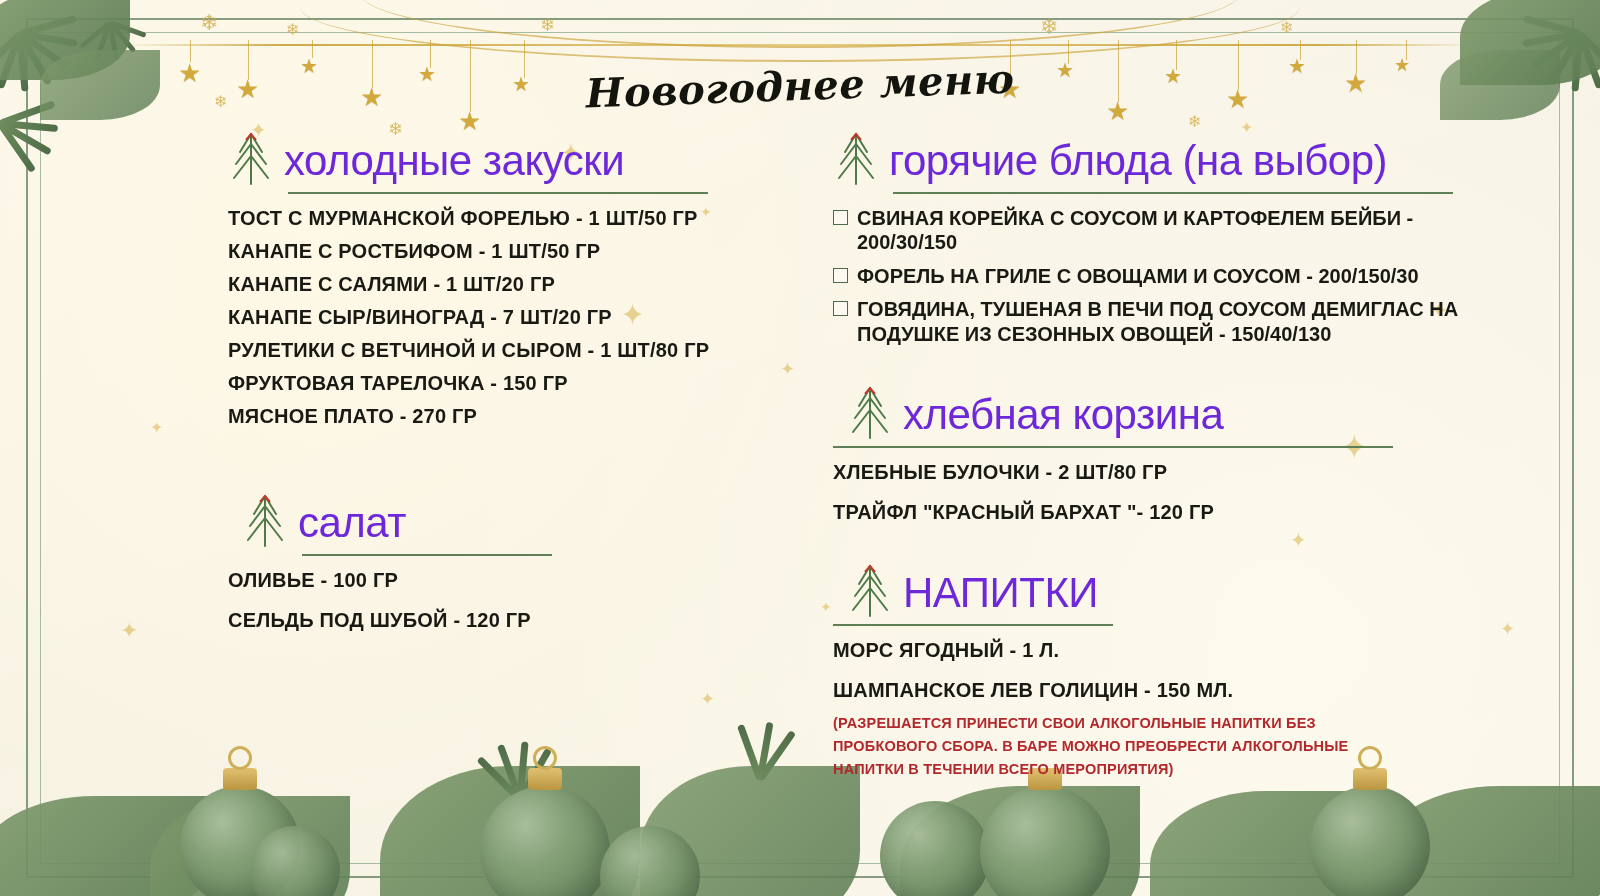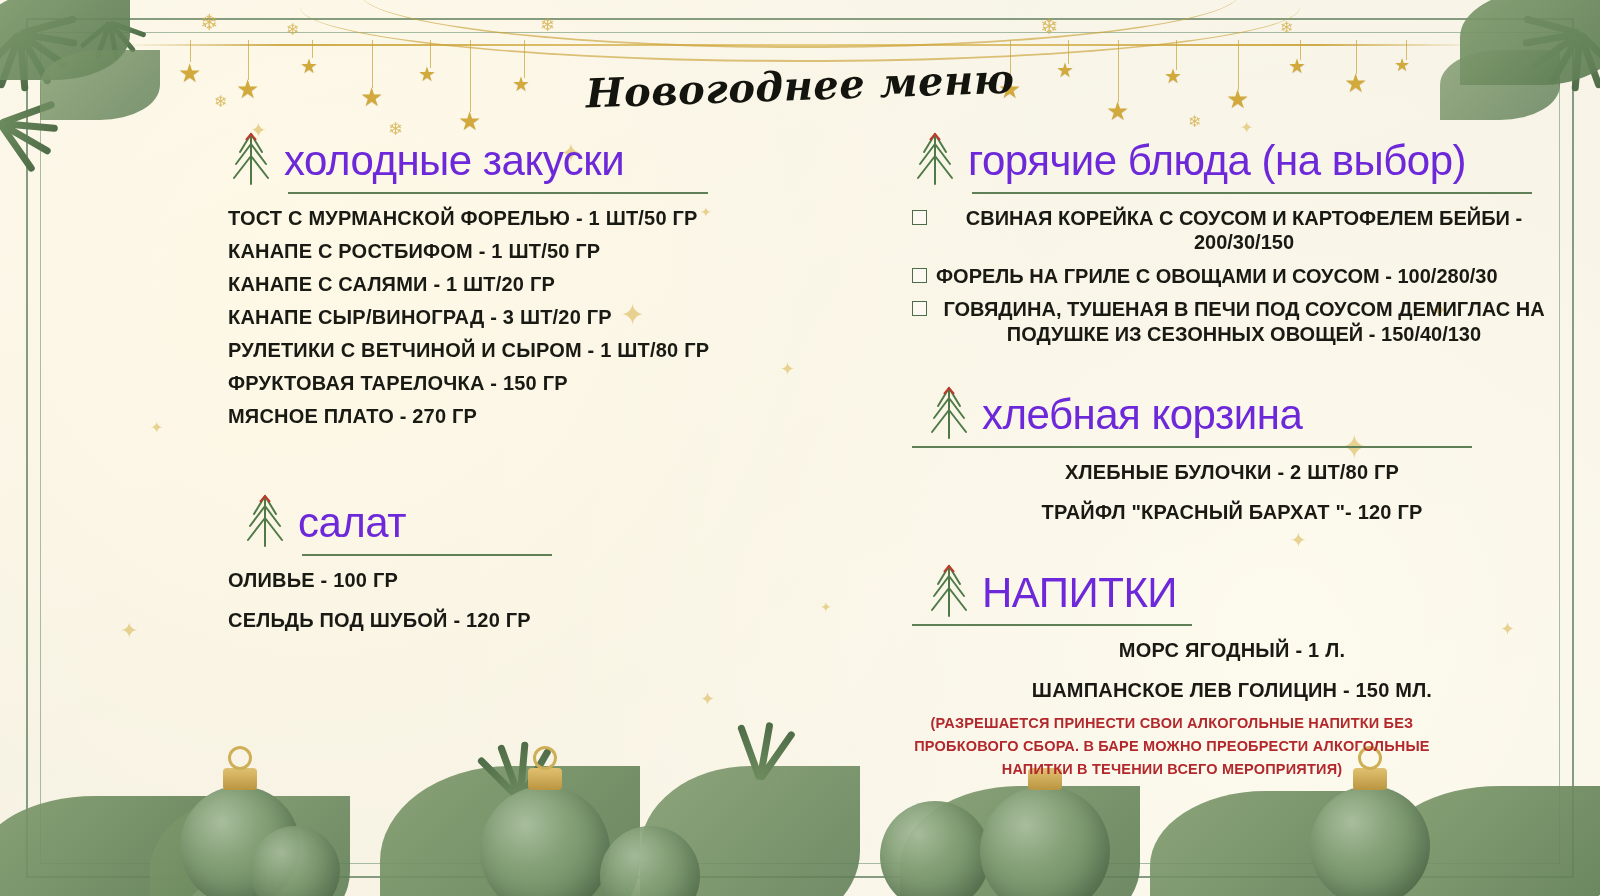--- a/index.html
+++ b/index.html
@@ -138,21 +138,21 @@
     letter-spacing: .5px;
     color: #14140f;
     transform: rotate(-2deg);
   }
 
   .col {
     position: absolute;
     top: 130px;
   }
   .col-left  { left: 228px;  width: 600px; }
-  .col-right { left: 912px;  width: 640px; text-align: center; }
+  .col-right { left: 833px;  width: 640px; }
 
   .section { margin-bottom: 26px; }
 
   .sec-head {
     display: flex;
     align-items: flex-end;
     gap: 10px;
   }
   .tree {
     width: 46px; height: 58px;
@@ -390,21 +390,21 @@
             <path d="M23 4 L12 22 M23 4 L34 22 M23 14 L8 34 M23 14 L38 34 M23 26 L6 48 M23 26 L40 48 M23 4 L23 54" stroke="#4f7a47" stroke-width="2" fill="none" stroke-linecap="round"></path>
             <path d="M18 10 l5-6 5 6" stroke="#c0392b" stroke-width="2" fill="none"></path>
           </svg>
         </div>
         <div class="sec-title">холодные закуски</div>
       </div>
       <div class="sec-rule"></div>
       <div class="item">ТОСТ С МУРМАНСКОЙ ФОРЕЛЬЮ - 1 ШТ/50 ГР</div>
       <div class="item">КАНАПЕ С РОСТБИФОМ - 1 ШТ/50 ГР</div>
       <div class="item">КАНАПЕ С САЛЯМИ - 1 ШТ/20 ГР</div>
-      <div class="item">КАНАПЕ СЫР/ВИНОГРАД - 3 ШТ/20 ГР</div>
+      <div class="item">КАНАПЕ СЫР/ВИНОГРАД - 7 ШТ/20 ГР</div>
       <div class="item">РУЛЕТИКИ С ВЕТЧИНОЙ И СЫРОМ - 1 ШТ/80 ГР</div>
       <div class="item">ФРУКТОВАЯ ТАРЕЛОЧКА - 150 ГР</div>
       <div class="item">МЯСНОЕ ПЛАТО - 270 ГР</div>
     </div>
 
     <div class="spacer-sm"></div>
 
 
     <div class="spacer-md"></div>
 
@@ -438,21 +438,21 @@
         <div class="sec-title">горячие блюда (на выбор)</div>
       </div>
       <div class="sec-rule wide"></div>
 
       <div class="check-item">
         <span class="checkbox"></span>
         <span class="txt">СВИНАЯ КОРЕЙКА С СОУСОМ И КАРТОФЕЛЕМ БЕЙБИ - 200/30/150</span>
       </div>
       <div class="check-item">
         <span class="checkbox"></span>
-        <span class="txt">ФОРЕЛЬ НА ГРИЛЕ С ОВОЩАМИ И СОУСОМ - 100/280/30</span>
+        <span class="txt">ФОРЕЛЬ НА ГРИЛЕ С ОВОЩАМИ И СОУСОМ - 200/150/30</span>
       </div>
       <div class="check-item">
         <span class="checkbox"></span>
         <span class="txt">ГОВЯДИНА, ТУШЕНАЯ В ПЕЧИ ПОД СОУСОМ ДЕМИГЛАС НА ПОДУШКЕ ИЗ СЕЗОННЫХ ОВОЩЕЙ - 150/40/130</span>
       </div>
     </div>
 
     <div class="spacer-sm"></div>
 
     <div class="section">

